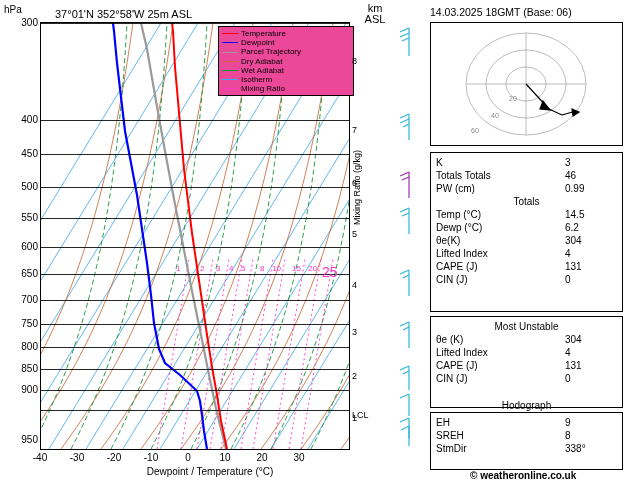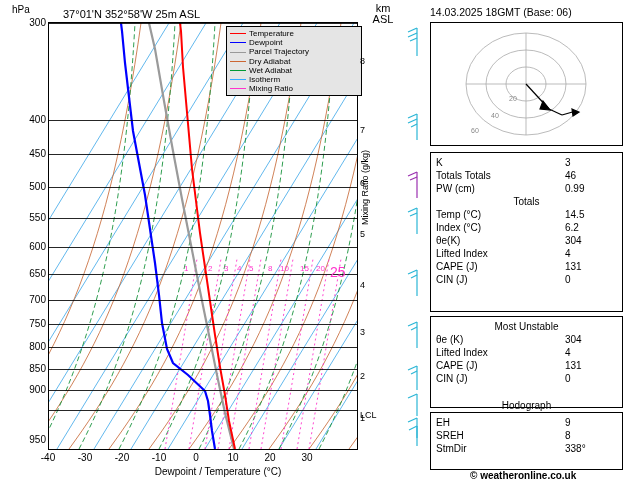--- a/index.html
+++ b/index.html
@@ -7,39 +7,39 @@
     width:629px;height:486px;
     background:#ffffff;
     font-family:"Liberation Sans", sans-serif;
     font-size:10px;
     color:#000;
     position:relative;
     overflow:hidden;
   }
   .abs{position:absolute;}
   
-  #skewt-panel{left:8px;top:0;width:398px;height:486px;}
+  #skewt-panel{left:0;top:0;width:398px;height:486px;}
   #hpa-label{left:4px;top:4px;font-size:10px;}
   #station-title{left:55px;top:8px;font-size:11px;}
   #km-label{left:362px;top:3px;font-size:11px;line-height:11px;text-align:center;width:26px;}
   .plot-frame{
     left:40px;top:22px;width:310px;height:428px;
     border:1px solid #000;
     box-sizing:border-box;
     overflow:hidden;
     background:#fff;
   }
   .isobar{position:absolute;left:0;width:100%;height:1px;background:#000;opacity:.85;}
   .ytick{position:absolute;left:4px;width:34px;text-align:right;font-size:10px;transform:translateY(-6px);}
   .xtick{position:absolute;top:452px;width:40px;text-align:center;font-size:10px;}
   #xlabel{left:100px;top:466px;font-size:10px;width:220px;text-align:center;}
   
   .legend{
     left:218px;top:26px;width:128px;
-    border:1px solid #000;background:#e5e5e5;
+    border:1px solid #000;background:#ec4899;
     padding:2px 3px;font-size:8px;line-height:9.2px;
   }
   .legend .row{display:flex;align-items:center;gap:3px;}
   .legend .sw{width:16px;height:0;border-top:1.4px solid #000;display:inline-block;}
   #mixing-ratio-label{
     left:352px;top:225px;font-size:9px;
     transform:rotate(-90deg);transform-origin:left top;
     white-space:nowrap;
   }
   #lcl-label{left:352px;top:410px;font-size:9px;}
@@ -319,21 +319,21 @@
   <div class="kv">
     <span>PW (cm)</span>
     <span>0.99</span>
   </div>
   <div class="sec-head">Totals</div>
   <div class="kv">
     <span>Temp (°C)</span>
     <span>14.5</span>
   </div>
   <div class="kv">
-    <span>Index (°C)</span>
+    <span>Dewp (°C)</span>
     <span>6.2</span>
   </div>
   <div class="kv">
     <span>θe(K)</span>
     <span>304</span>
   </div>
   <div class="kv">
     <span>Lifted Index</span>
     <span>4</span>
   </div>

